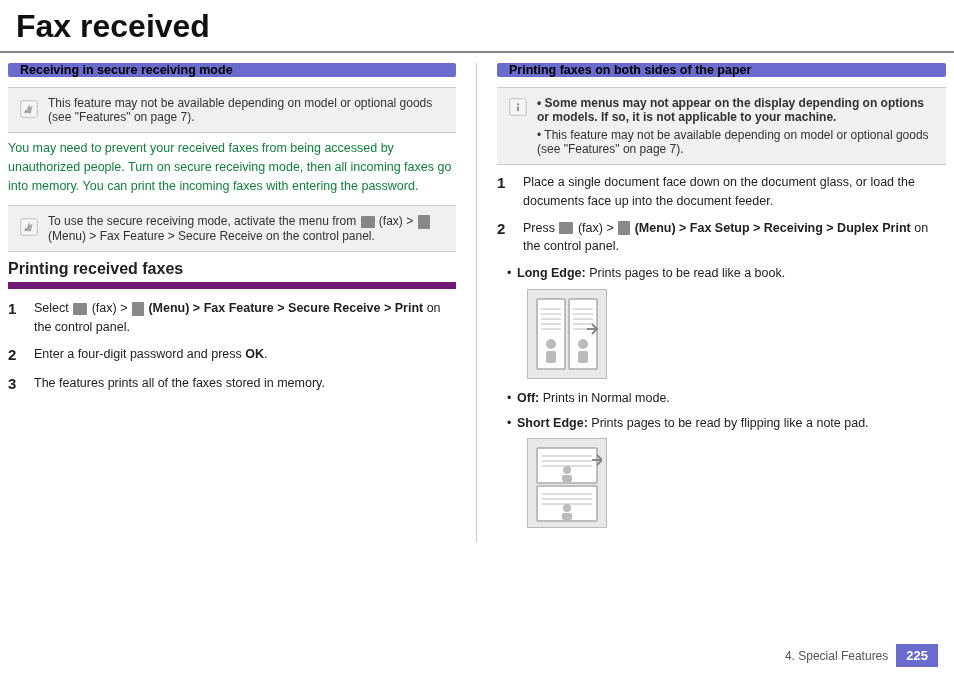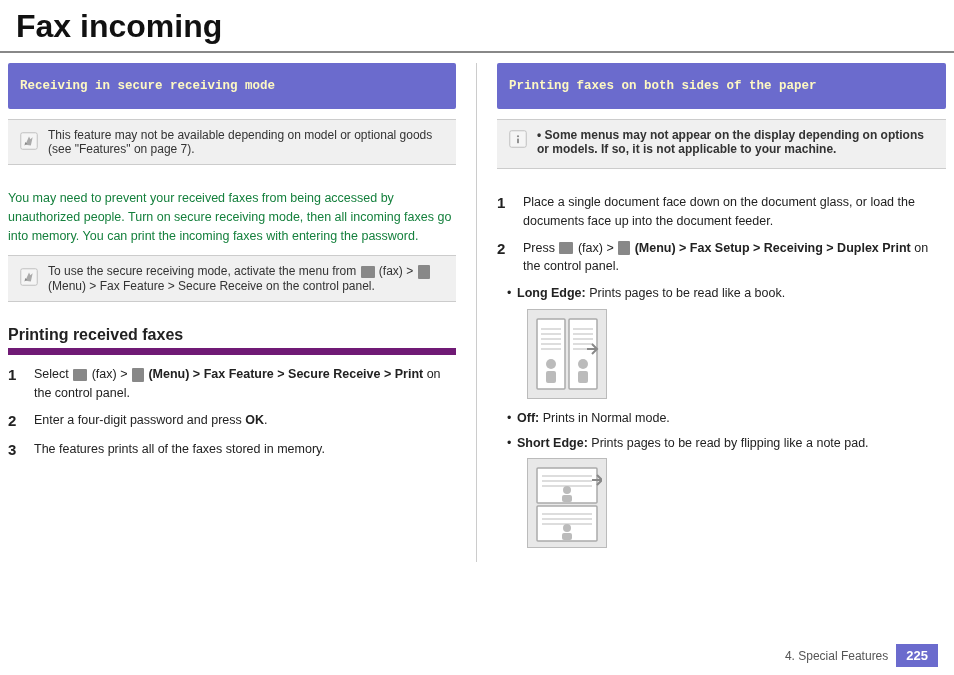--- a/index.html
+++ b/index.html
@@ -38,34 +38,33 @@
       width: 50%;
       padding-right: 20px;
       border-right: 1px solid #ccc;
     }
     .col-right {
       width: 50%;
       padding-left: 20px;
     }
     .section-header {
       background: #6b6bcd;
-      color: #fef9c3;
+      color: #000000;
       font-size: 12.5px;
       font-weight: bold;
-      padding: 16px 12px;
+      padding: 0 12px;
       border-radius: 2px;
       margin-bottom: 10px;
-      font-family: Liberation Mono, monospace;
     }
     .note-box {
       background: #f0f0f0;
       border-top: 1px solid #ccc;
       border-bottom: 1px solid #ccc;
       padding: 8px 10px;
-      margin-bottom: 24px;
+      margin-bottom: 6px;
       display: flex;
       align-items: flex-start;
       gap: 8px;
       font-size: 12px;
       color: #333;
     }
     .note-icon {
       flex-shrink: 0;
       margin-top: 2px;
     }
@@ -180,21 +179,21 @@
       vertical-align: middle;
       margin: 0 1px;
     }
   </style>
 </head>
 <body>
 
 <div class="page">
 
   <div class="title-bar">
-    <span class="page-title">Fax incoming</span>
+    <span class="page-title">Fax received</span>
   </div>
 
   <div class="columns">
 
     <div class="col-left">
 
       <div class="section-header">Receiving in secure receiving mode</div>
 
       <div class="note-box">
         <span class="note-icon">
@@ -253,20 +252,21 @@
         <div style="display:flex; align-items:flex-start; gap:8px;">
           <span class="note-icon" style="margin-top:0;">
             <svg viewBox="0 0 24 24" fill="none" width="22" height="22">
               <rect x="3" y="3" width="18" height="18" rx="2" fill="#f5f5f5" stroke="#bbb" stroke-width="1"></rect>
               <circle cx="12" cy="9" r="1.2" fill="#888"></circle>
               <rect x="11" y="11.5" width="2" height="5" rx="0.5" fill="#888"></rect>
             </svg>
           </span>
           <div>
             <div style="margin-bottom:4px;font-weight:bold;">• <span>Some menus may not appear on the display depending on options or models. If so, it is not applicable to your machine.</span></div>
+            <div>• <span>This feature may not be available depending on model or optional goods (see "Features" on page 7).</span></div>
           </div>
         </div>
       </div>
 
       <ul class="steps" style="margin-top:8px;">
         <li class="step">
           <span class="step-num">1</span>
           <span class="step-text">Place a single document face down on the document glass, or load the documents face up into the document feeder.</span>
         </li>
         <li class="step">

